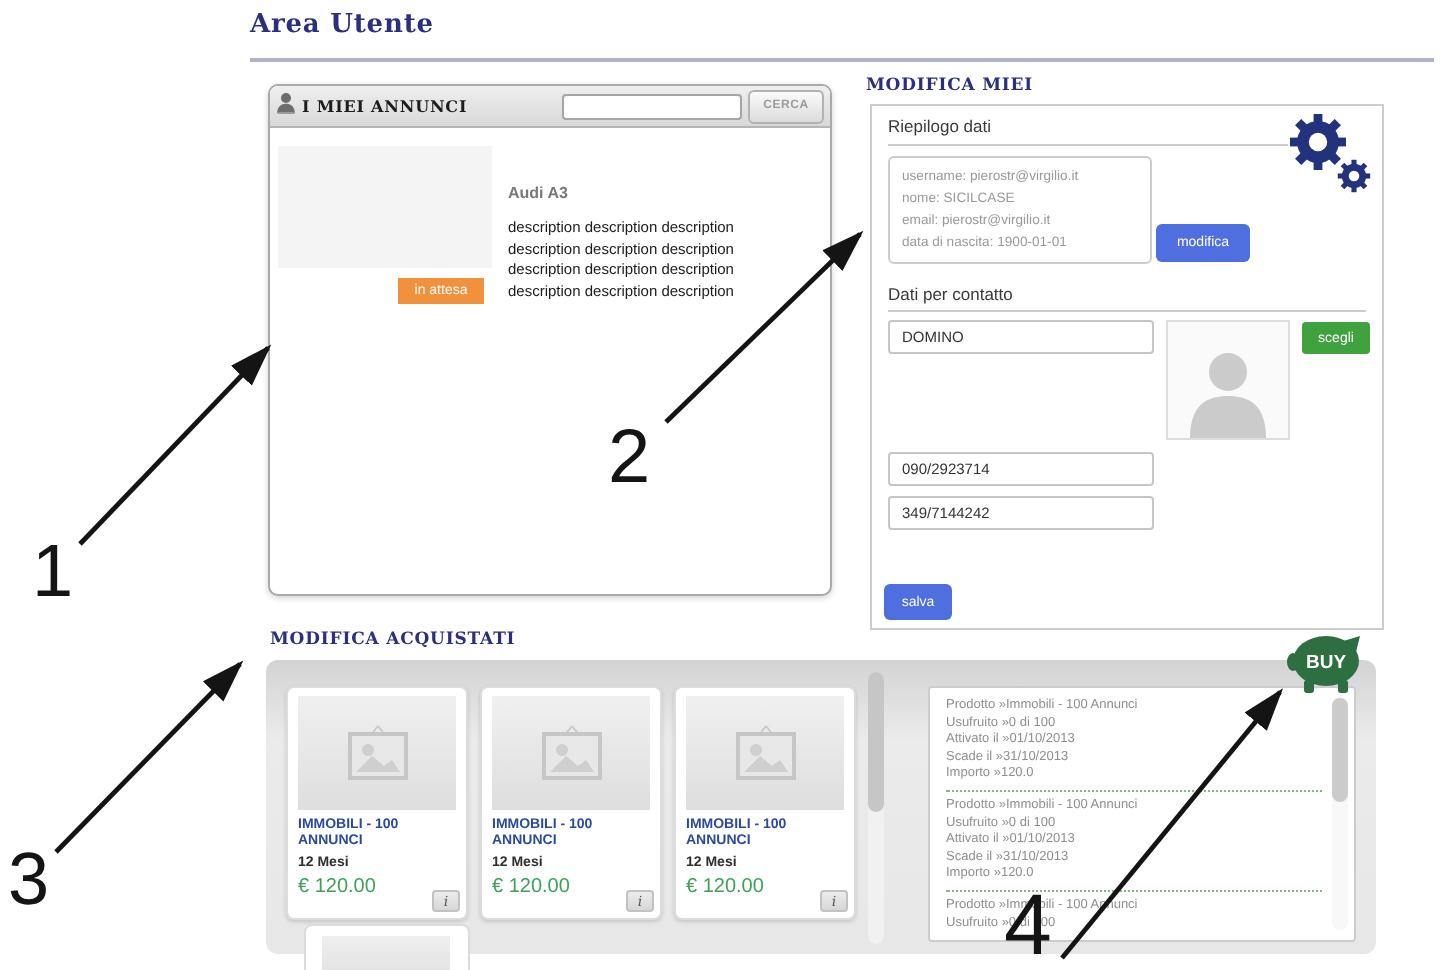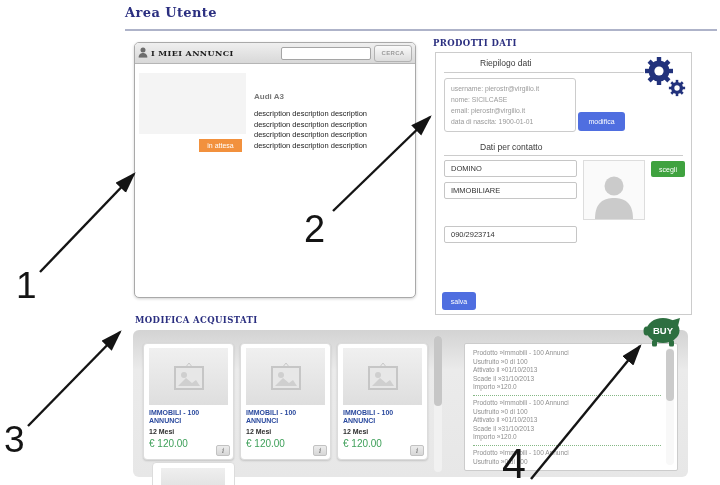--- a/index.html
+++ b/index.html
@@ -30,21 +30,21 @@
   .panel1-body{position:relative;height:236px;}
   .ad-thumb{position:absolute;left:4px;top:9px;width:107px;height:61px;background:#f4f4f4;}
   .ad-badge{position:absolute;left:64px;top:75px;width:43px;height:13px;background:#f2913d;
     color:#fff;font-size:7px;display:flex;align-items:center;justify-content:center;}
   .ad-title{position:absolute;left:119px;top:28px;font-size:8px;font-weight:bold;color:#787878;}
   .ad-desc{position:absolute;left:119px;top:45px;font-size:7.5px;line-height:10.5px;color:#1c1c1c;}
 
   
   .panel2{position:absolute;left:435px;top:52px;width:255px;height:261px;background:#fff;
     border:1px solid #ccc;}
-  .sub-head{position:absolute;left:8px;font-size:8.5px;color:#3a3a3a;margin-left:36px;}
+  .sub-head{position:absolute;left:8px;font-size:8.5px;color:#3a3a3a;}
   .rule{position:absolute;left:8px;height:1px;background:#ccc;}
   .summary-box{position:absolute;left:8px;top:25px;width:132px;height:54px;border:1px solid #ccc;
     border-radius:3px;padding:4px 6px;box-sizing:border-box;font-size:6.8px;line-height:11px;color:#9a9a9a;}
   .btn-blue{background:#4f6ee0;color:#fff;border:none;border-radius:3px;font-size:7px;
     display:flex;align-items:center;justify-content:center;position:absolute;cursor:pointer;}
   .btn-green{background:#3fa23f;color:#fff;border:none;border-radius:2px;font-size:7px;
     display:flex;align-items:center;justify-content:center;position:absolute;cursor:pointer;}
   .gears{position:absolute;right:1px;top:1px;}
   .contact-input{position:absolute;left:8px;width:133px;height:17px;border:1px solid #c6c6c6;
     border-radius:2px;font-size:7.5px;color:#333;padding:0 0 0 6px;box-sizing:border-box;background:#fff;}
@@ -112,21 +112,21 @@
         <div class="ad-desc">
           <div>description description description</div>
           <div>description description description</div>
           <div>description description description</div>
           <div>description description description</div>
         </div>
       </div>
     </div>
   </div>
 
-  <div class="section-label" style="left:433px;top:38px;">PRODOTTI DATI</div>
+  <div class="section-label" style="left:433px;top:38px;">MODIFICA MIEI</div>
   <div class="panel2">
     <div class="sub-head" style="top:5px;">Riepilogo dati</div>
     <div class="rule" style="top:19px;width:200px;"></div>
 
     <span class="gears">
       <svg width="48" height="46" viewBox="0 0 48 46">
         <g fill="#22327c">
           <g transform="translate(17,17)">
             <rect x="-2.2" y="-14" width="4.4" height="28"></rect>
             <rect x="-2.2" y="-14" width="4.4" height="28" transform="rotate(45)"></rect>
@@ -152,22 +152,22 @@
       <div>nome: SICILCASE</div>
       <div>email: pierostr@virgilio.it</div>
       <div>data di nascita: 1900-01-01</div>
     </div>
     <div class="btn-blue" style="left:142px;top:59px;width:47px;height:19px;">modifica</div>
 
     <div class="sub-head" style="top:89px;">Dati per contatto</div>
     <div class="rule" style="top:102px;width:239px;"></div>
 
     <input class="contact-input" style="top: 107px;" value="DOMINO">
-    <input class="contact-input" style="top: 129px;" value="IMMOBILIARE">
     <input class="contact-input" style="top: 173px;" value="090/2923714">
+    <input class="contact-input" style="top: 195px;" value="349/7144242">
 
     <div class="avatar-box">
       <svg width="42" height="48" viewBox="0 0 42 48">
         <circle cx="21" cy="15" r="9.5" fill="#cbcbcb"></circle>
         <path d="M2,48 C2,31 11,27 21,27 C31,27 40,31 40,48 Z" fill="#cbcbcb"></path>
       </svg>
     </div>
     <div class="btn-green" style="left:215px;top:108px;width:34px;height:16px;">scegli</div>
     <div class="btn-blue" style="left:6px;top:239px;width:34px;height:18px;">salva</div>
   </div>

